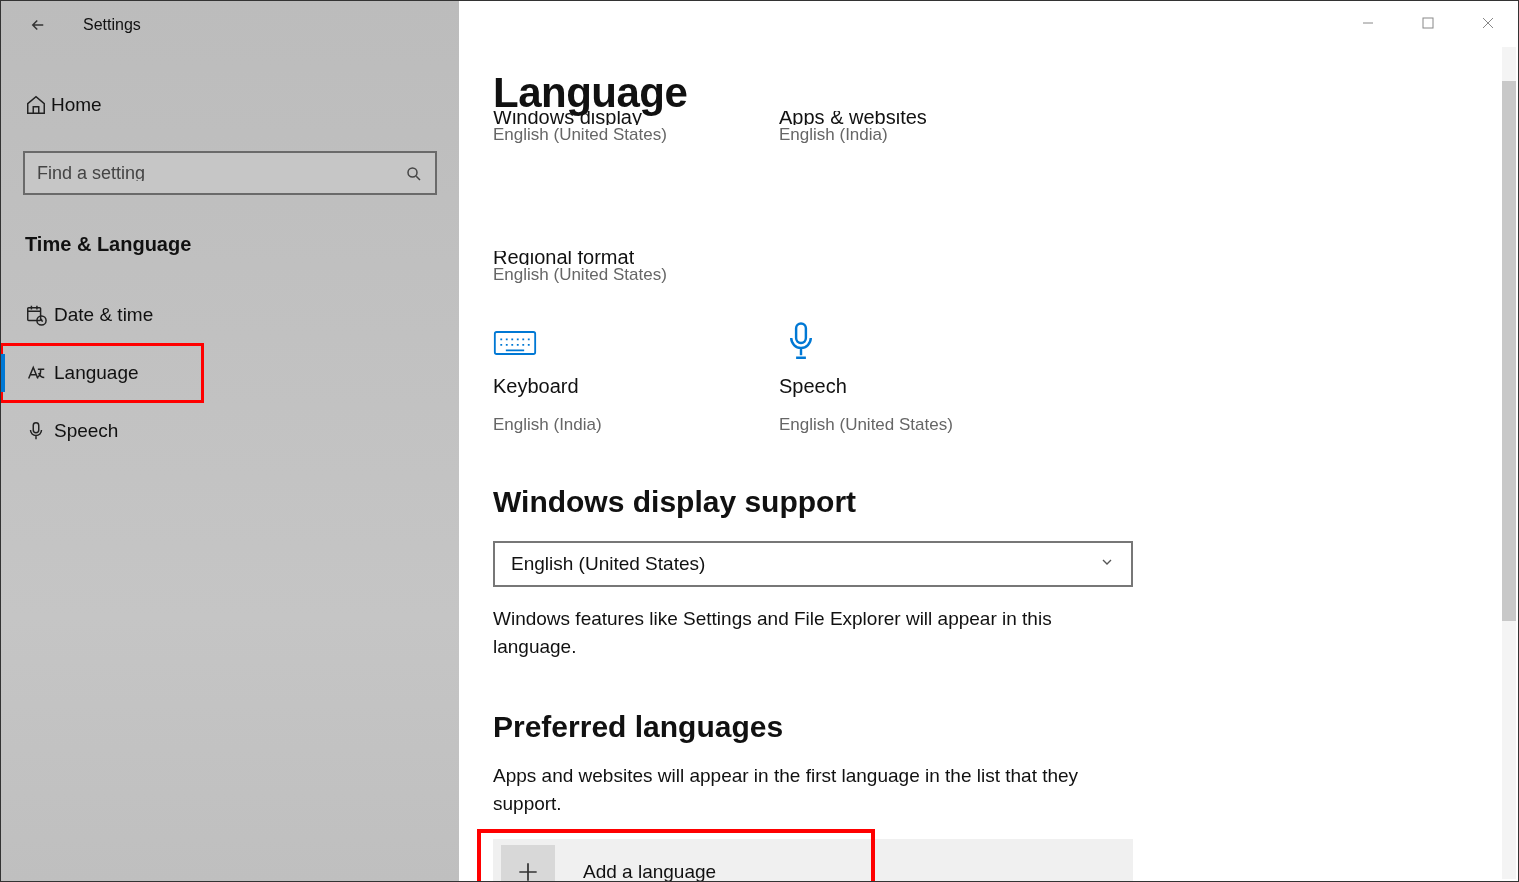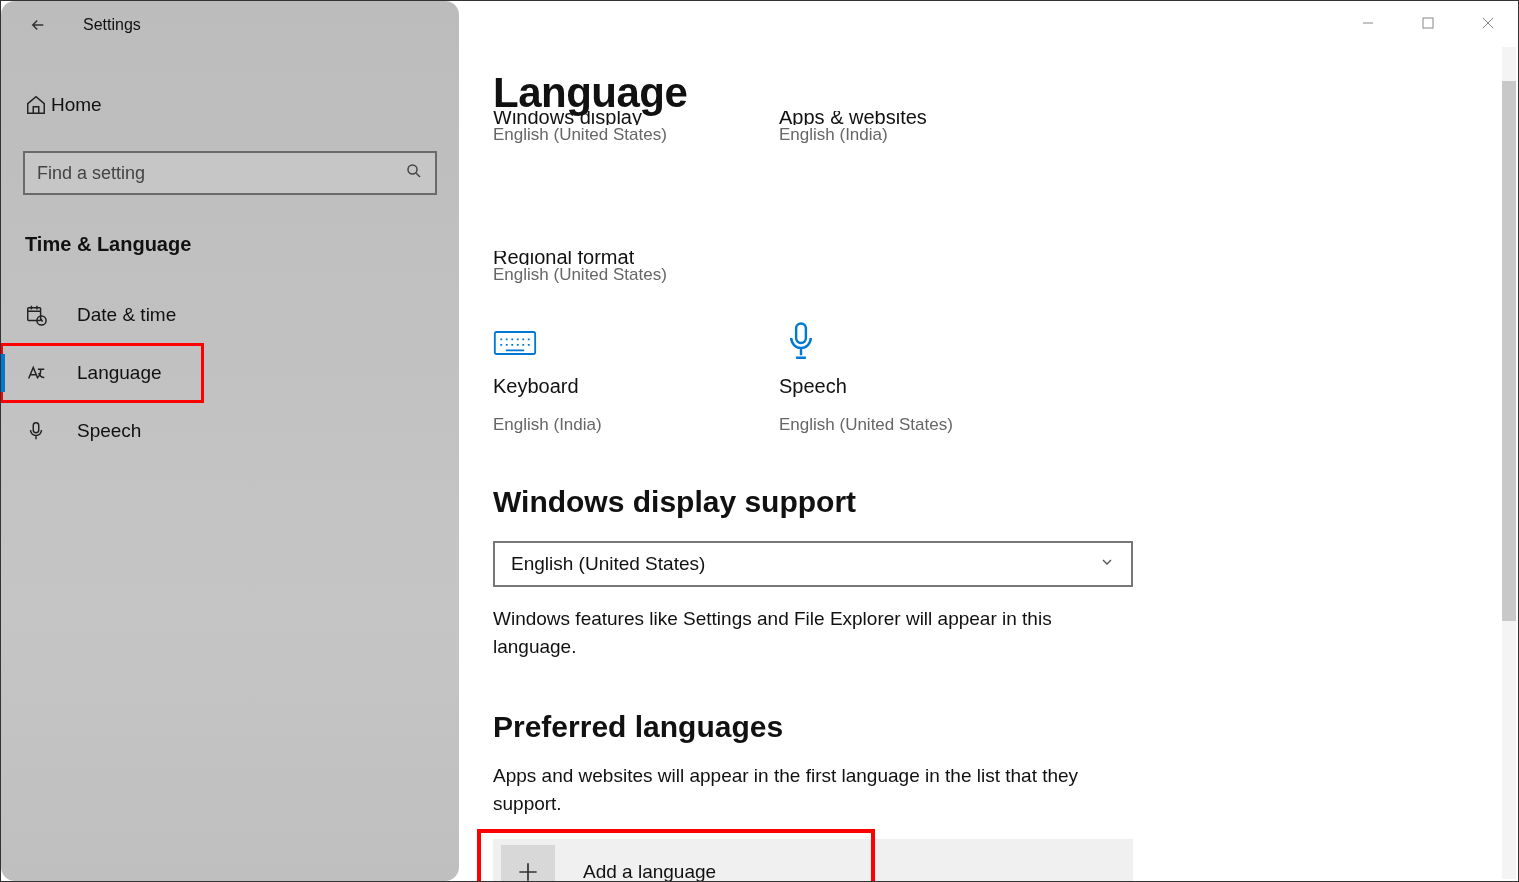--- a/index.html
+++ b/index.html
@@ -1,37 +1,37 @@
 <!DOCTYPE html>
 <html><head>
 <meta charset="utf-8">
 <style>
 * { margin: 0; padding: 0; box-sizing: border-box; font-family: "Segoe UI", sans-serif; }
 body { width: 1519px; height: 882px; background: #fff; overflow: hidden; border: 1px solid #333; position: relative; }
 
 
-.sidebar { position: absolute; left: 0; top: 0; width: 458px; height: 100%; background: linear-gradient(180deg, #bcbcbc 0%, #c0c0c0 30%, #c5c5c5 70%, #bfbfbf 100%); border-radius: 14px; }
+.sidebar { position: absolute; left: 0; top: 0; width: 458px; height: 100%; background: linear-gradient(180deg, #bcbcbc 0%, #c0c0c0 30%, #c5c5c5 70%, #bfbfbf 100%); }
 .titlebar { display: flex; align-items: center; height: 48px; padding-left: 28px; gap: 36px; }
 .back-arrow { width: 18px; height: 18px; display: flex; align-items: center; justify-content: center; cursor: pointer; color: #333; }
 .app-title { font-size: 16px; color: #111; font-weight: 400; }
 
 .home-row { display: flex; align-items: center; height: 56px; padding-left: 24px; gap: 4px; margin-top: 28px; cursor: pointer; }
 .home-row .icon { width: 22px; height: 22px; color: #222; }
 .home-row .label { font-size: 19px; color: #111; }
 
 .search-wrap { margin: 18px 22px 0 22px; }
-.search-box { width: 100%; height: 44px; border: 2px solid #6a6a6a; background: #c6c6c6; display: flex; align-items: center; padding: 12px 12px; }
+.search-box { width: 100%; height: 44px; border: 2px solid #6a6a6a; background: #c6c6c6; display: flex; padding: 12px 12px; }
 .search-input { flex: 1; border: none; background: transparent; font-size: 18px; color: #222; outline: none; }
 .search-input::placeholder { color: #444; }
 .search-icon { width: 18px; height: 18px; color: #444; }
 
 .section-label { font-size: 20px; font-weight: 600; color: #111; margin: 38px 0 0 24px; }
 
 .nav { margin-top: 30px; }
-.nav-item { display: flex; align-items: center; height: 58px; padding-left: 24px; gap: 30px; cursor: pointer; position: relative; }
+.nav-item { display: flex; align-items: center; height: 58px; padding-left: 24px; gap: 7px; cursor: pointer; position: relative; }
 .nav-item .icon { width: 22px; height: 22px; color: #222; display:flex; align-items:center; justify-content:center;}
 .nav-item .label { font-size: 19px; color: #111; }
 .nav-item.selected::before { content: ""; position: absolute; left: 0; top: 10px; bottom: 10px; width: 4px; background: #0078d4; }
 .nav-item.highlight-box { outline: 3px solid #ff0000; outline-offset: -2px; width: 202px; }
 
 
 .main { position: absolute; left: 458px; top: 0; right: 0; bottom: 0; background: #fff; padding: 0 0 0 34px; overflow: hidden; }
 .window-controls { position: absolute; right: 0; top: 0; display: flex; }
 .ctrl { width: 60px; height: 44px; display: flex; align-items: center; justify-content: center; cursor: pointer; color: #888; }
 .page-title { font-size: 42px; font-weight: 600; color: #111; margin-top: 68px; letter-spacing: -0.5px; }

